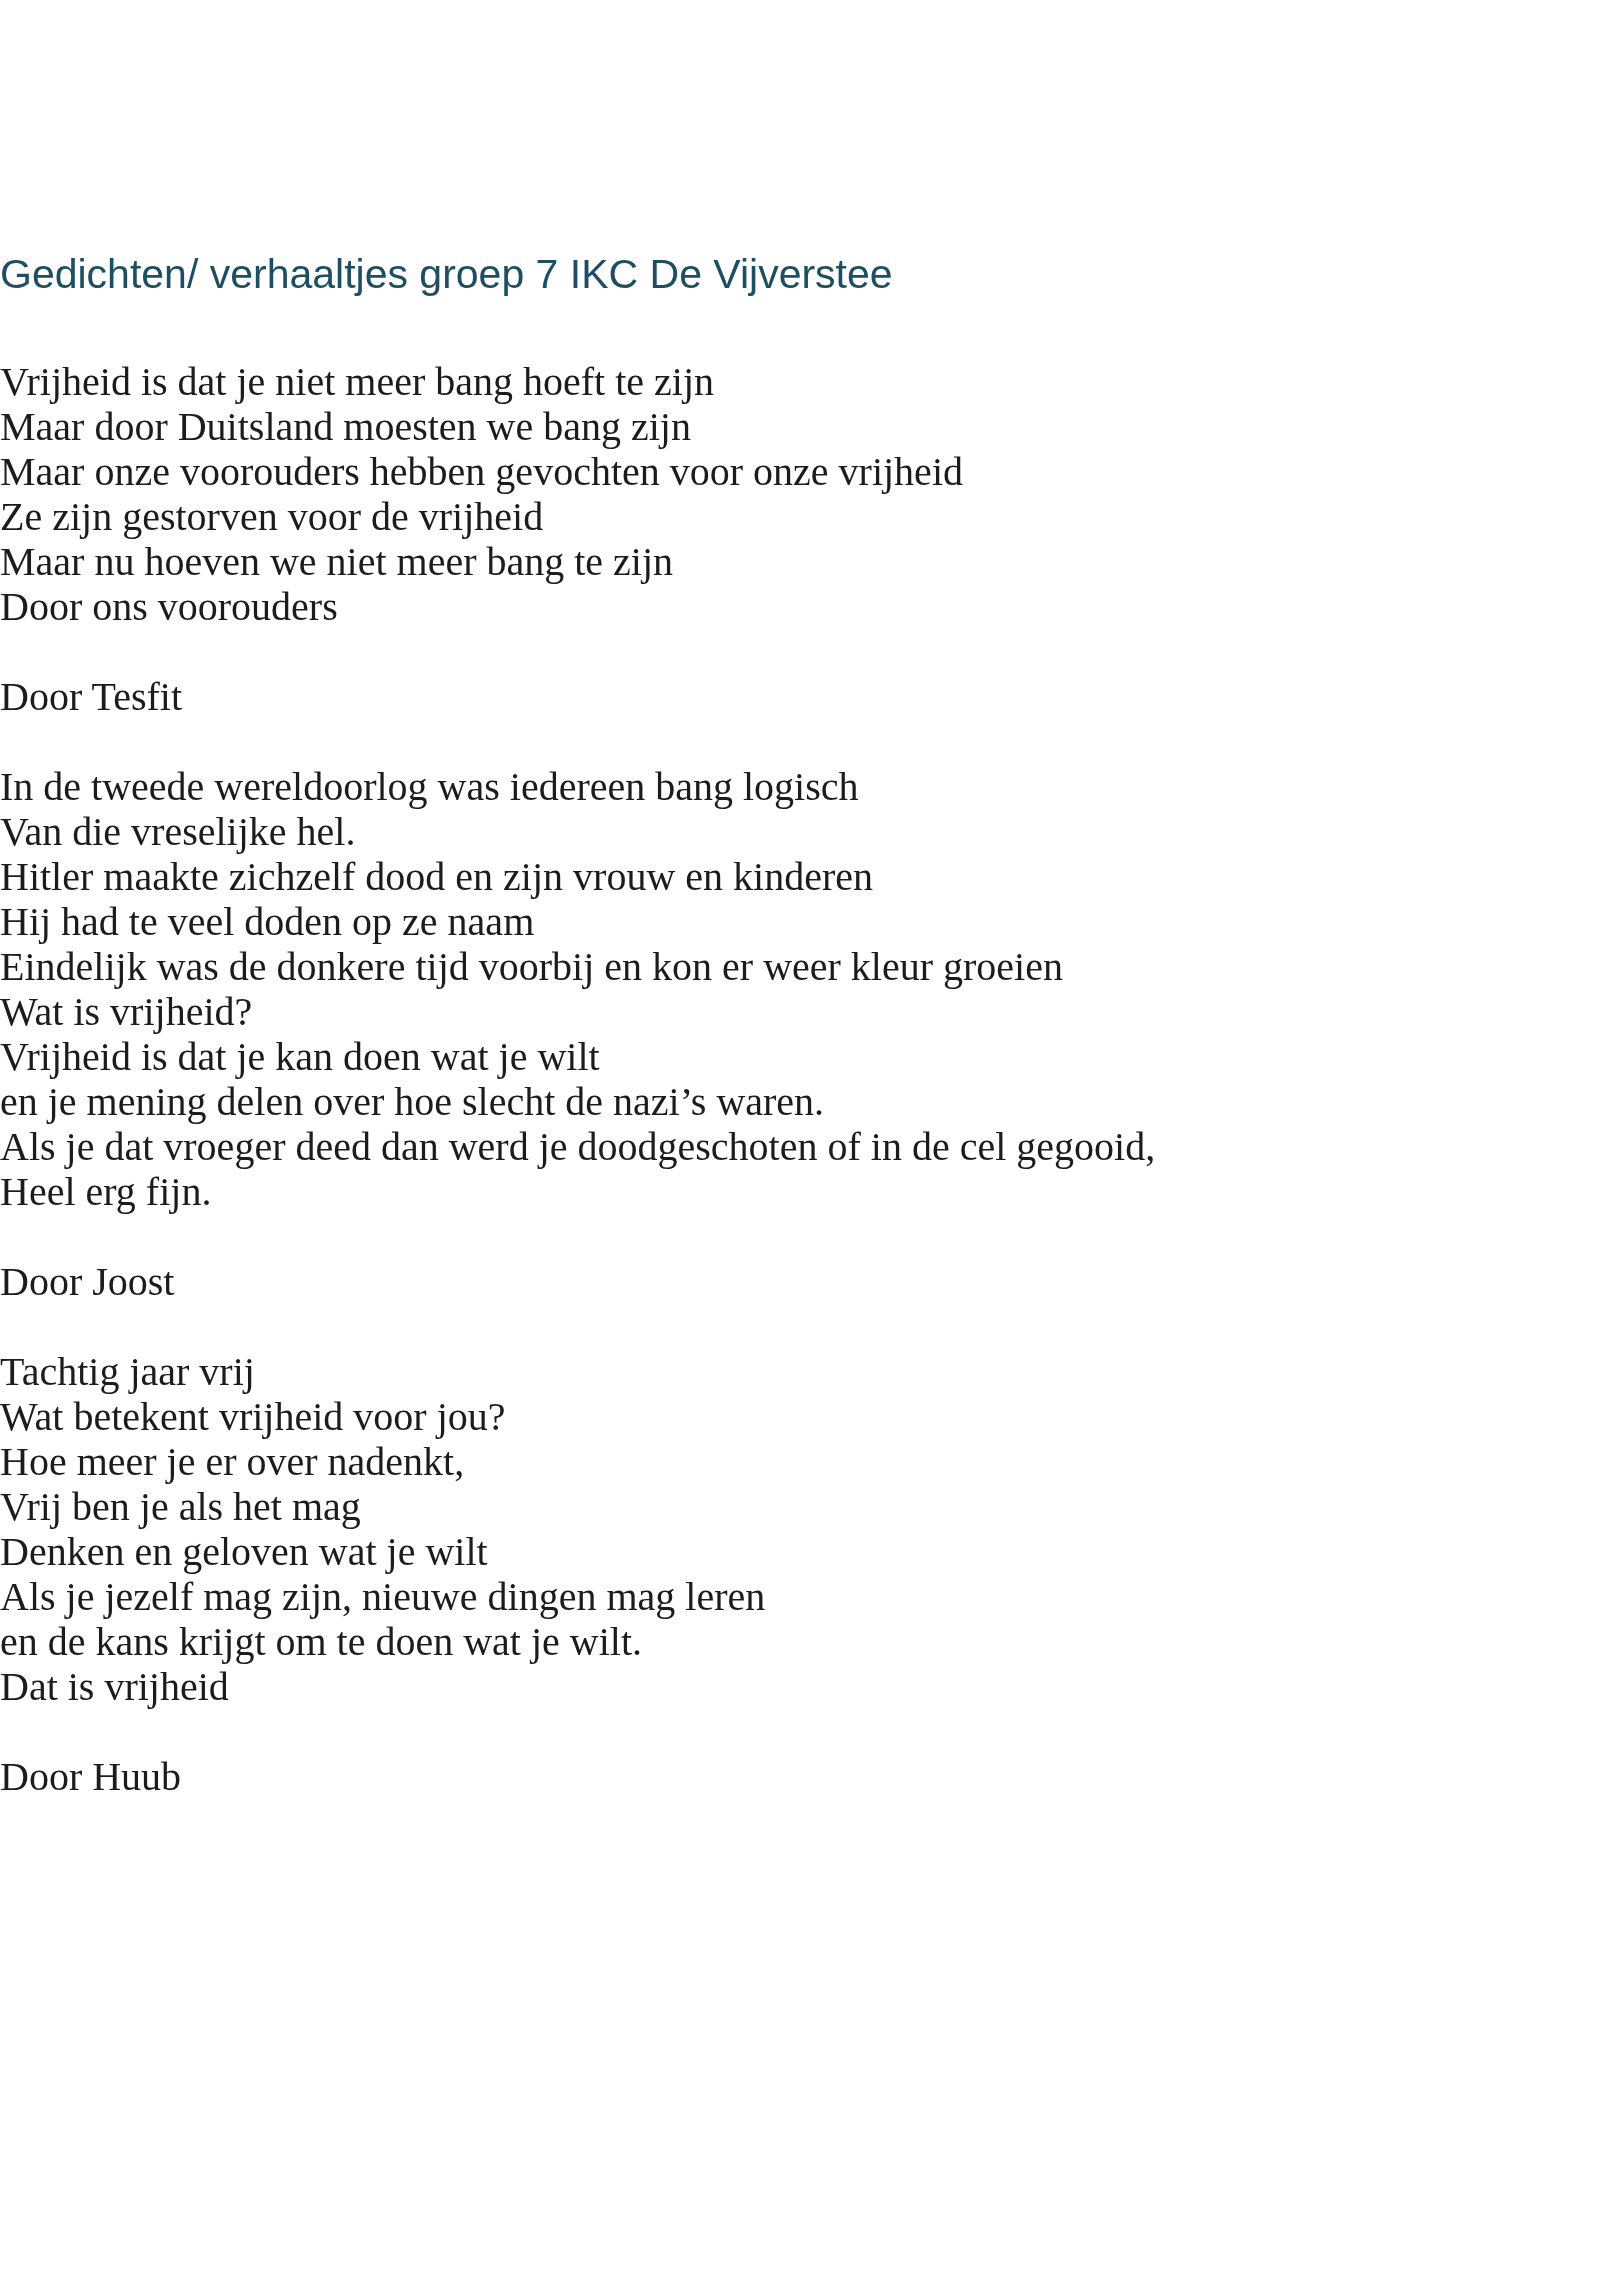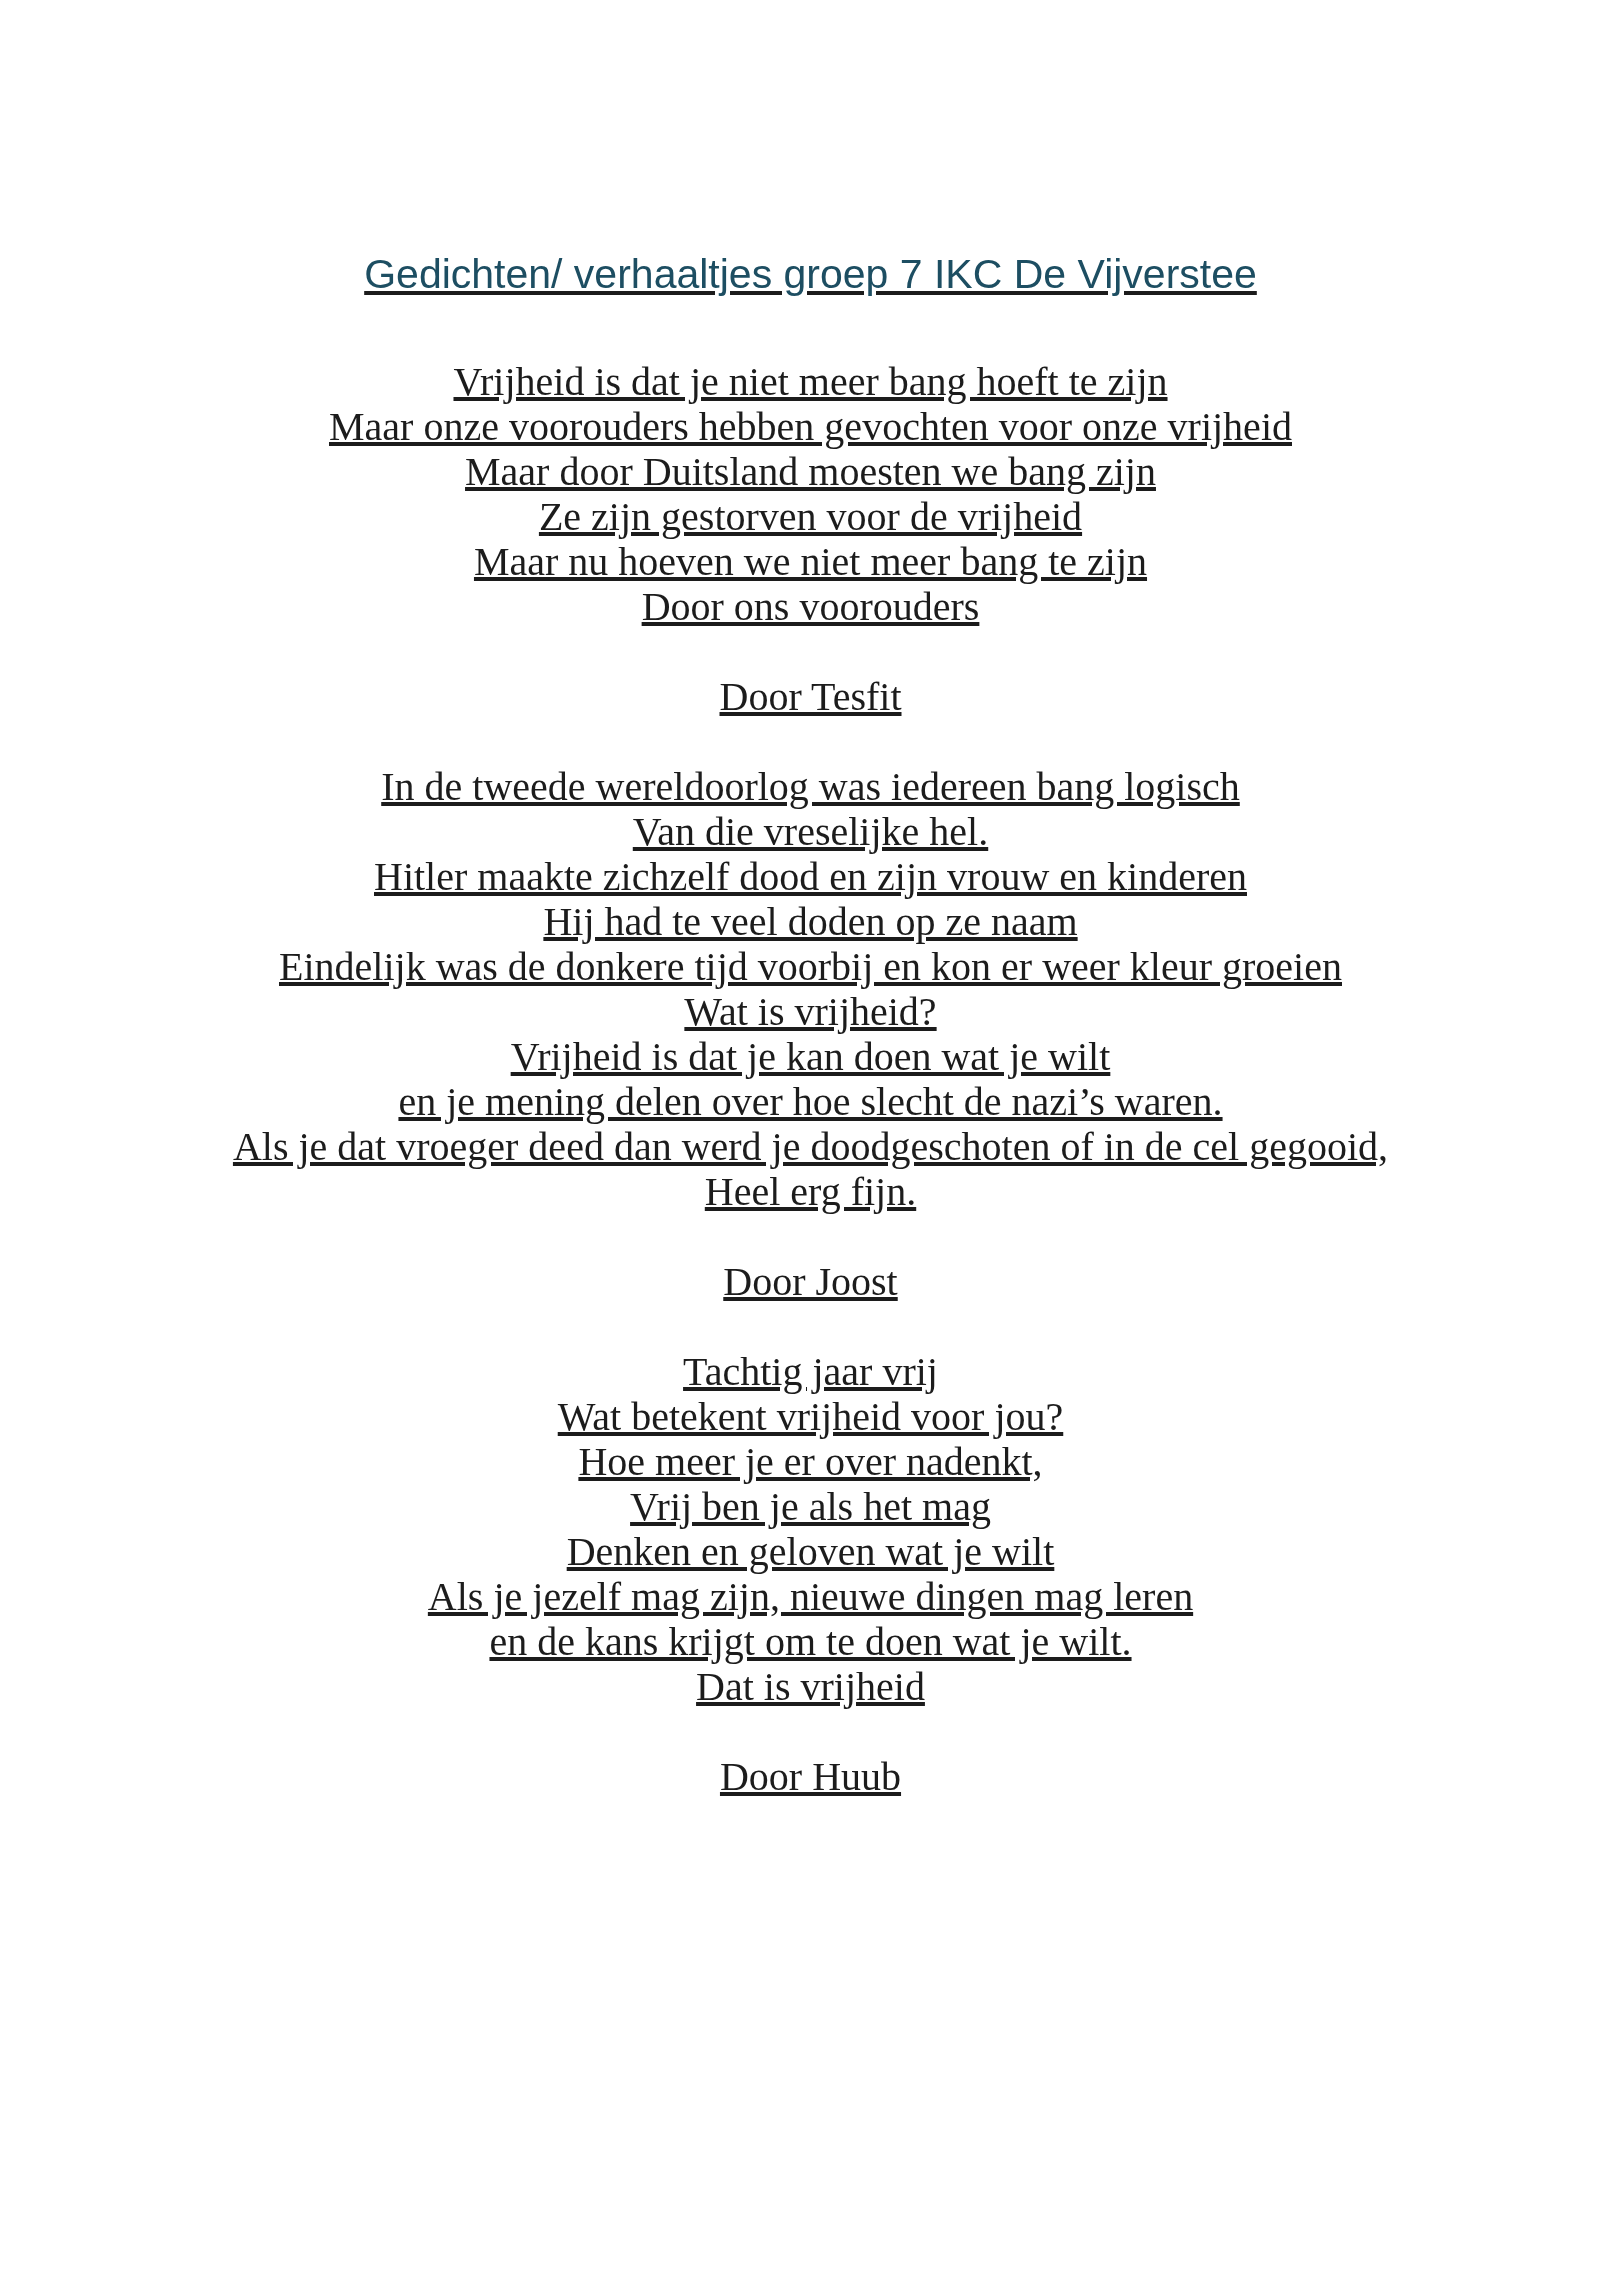--- a/index.html
+++ b/index.html
@@ -7,23 +7,21 @@
     padding: 0;
     background: #ffffff;
   }
   .page {
     position: relative;
     width: 1621px;
     height: 2085px;
     background: #ffffff;
     box-sizing: border-box;
     padding-top: 249px;
-    text-align: center;
     overflow: hidden;
-    text-decoration: underline;
   }
   .title {
     margin: 0 0 60px 0;
     font-family: "Liberation Sans", sans-serif;
     font-weight: 400;
     font-size: 41px;
     line-height: 50px;
     letter-spacing: 0px;
   }
   .poem {
@@ -40,22 +38,22 @@
   }
 </style>
 </head>
 <body>
 
 <div class="page" style="background: rgb(255, 255, 255); color: rgb(28, 28, 28);">
   <h1 class="title" style="color: rgb(29, 78, 98);">Gedichten/ verhaaltjes groep 7 IKC De Vijverstee</h1>
 
   <section class="poem">
       <div class="line">Vrijheid is dat je niet meer bang hoeft te zijn</div>
+      <div class="line">Maar door Duitsland moesten we bang zijn</div>
       <div class="line">Maar onze voorouders hebben gevochten voor onze vrijheid</div>
-      <div class="line">Maar door Duitsland moesten we bang zijn</div>
       <div class="line">Ze zijn gestorven voor de vrijheid</div>
       <div class="line">Maar nu hoeven we niet meer bang te zijn</div>
       <div class="line">Door ons voorouders</div>
     </section>
   <p class="author">Door Tesfit</p>
 
   <section class="poem">
       <div class="line">In de tweede wereldoorlog was iedereen bang logisch</div>
       <div class="line">Van die vreselijke hel.</div>
       <div class="line">Hitler maakte zichzelf dood en zijn vrouw en kinderen</div>

